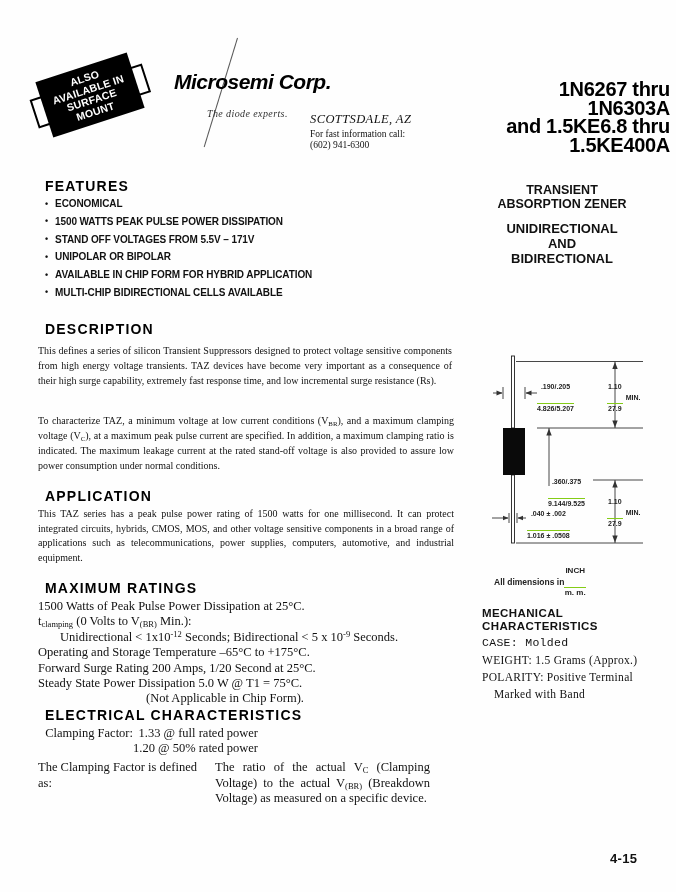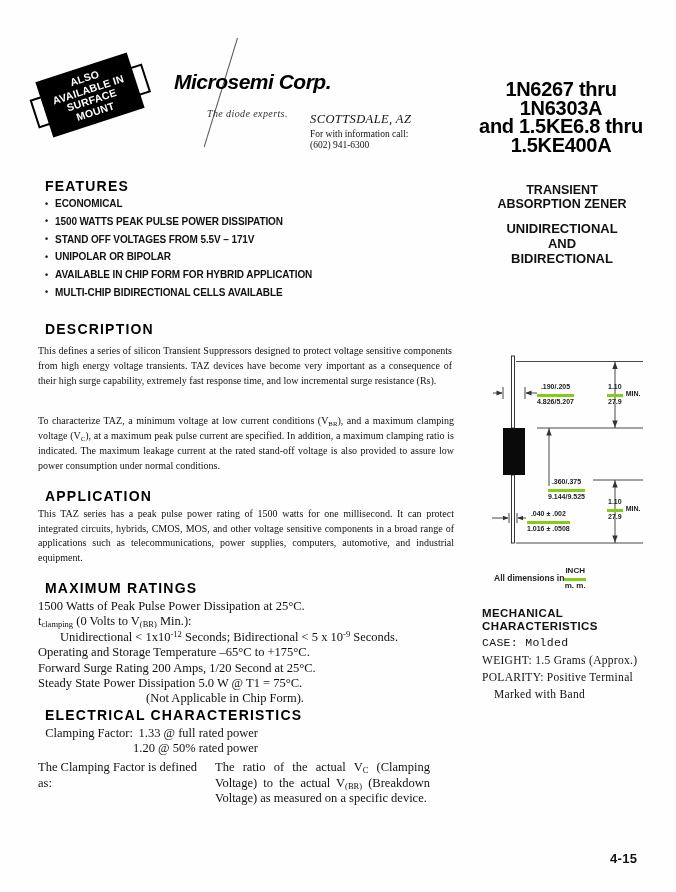--- a/index.html
+++ b/index.html
@@ -27,21 +27,21 @@
   .logo{left:174px;top:70px;font-size:21px;font-weight:bold;font-style:italic;letter-spacing:-.5px;color:#000;}
   .tagline{left:207px;top:100px;font-size:10px;font-style:italic;color:#333;letter-spacing:.4px;margin-top:8px;}
   .slash{left:237px;top:38px;width:1px;height:114px;background:#5a5a5a;transform:rotate(17deg);transform-origin:top center;}
 
   
   .city{left:310px;top:112px;font-size:12.5px;font-style:italic;letter-spacing:.4px;}
   .contact-l1{left:310px;top:129px;font-size:9.5px;}
   .contact-l2{left:310px;top:140px;font-size:9.5px;}
 
   
-  .title{left:452px;top:80px;width:218px;font-size:20px;line-height:18.5px;letter-spacing:-.3px;color:#000;}
+  .title{left:452px;top:80px;width:218px;font-size:20px;line-height:18.5px;letter-spacing:-.3px;color:#000;text-align:right;}
   .subtitle1{left:478px;top:183px;width:168px;font-size:12.5px;line-height:14px;}
   .subtitle2{left:478px;top:221px;width:168px;font-size:13px;line-height:15px;}
 
   
   .features-head{left:45px;top:178px;}
   .features-list{left:45px;top:198px;width:360px;}
   .feat-item{font-family:"Liberation Sans",sans-serif;font-weight:bold;font-size:10px;
              letter-spacing:-.1px;margin-bottom:6.8px;display:flex;align-items:center;}
   .feat-item .dot{margin-right:7px;font-size:9px;}
 
@@ -75,21 +75,21 @@
   .mech-line{left:482px;font-size:11.5px;letter-spacing:.3px;}
   .mech-case{top:636px;font-family:Liberation Mono, monospace;} .mech-weight{top:654px;}
   .mech-pol1{top:671px;} .mech-pol2{top:688px;left:494px;}
 
   
   .diagram{left:480px;top:330px;width:196px;height:262px;}
   .diagram svg{position:absolute;left:0;top:0;}
   .dimlbl{position:absolute;font-family:"Liberation Sans",sans-serif;font-weight:bold;
           font-size:7px;line-height:8.5px;color:#222;}
   .frac{display:inline-block;text-align:center;vertical-align:middle;}
-  .frac .num{display:block;border-bottom:3px solid #84cc16;padding:0 1px 2px;}
+  .frac .num{display:block;border-bottom:1px solid #84cc16;padding:0 1px 11px;}
   .frac .den{display:block;padding-top:1px;}
   .dim-min{display:flex;align-items:center;gap:3px;}
   .note{display:flex;align-items:center;font-size:8.5px;}
   .note .frac{font-size:8px;}
 
   .pagenum{left:610px;top:851px;font-size:13px;letter-spacing:.3px;}
 </style>
 </head>
 <body>
 
@@ -104,21 +104,21 @@
       <span>SURFACE</span>
       <span>MOUNT</span>
     </div>
   </div>
 
   <div class="abs slash"></div>
   <div class="abs logo sans">Microsemi Corp.</div>
   <div class="abs tagline">The diode experts.</div>
 
   <div class="abs city">SCOTTSDALE, AZ</div>
-  <div class="abs contact-l1">For with information call:</div>
+  <div class="abs contact-l1">For fast information call:</div>
   <div class="abs contact-l2">(602) 941-6300</div>
 
   <div class="abs title sans bold center">
     <div>1N6267 thru</div>
     <div>1N6303A</div>
     <div>and 1.5KE6.8 thru</div>
     <div>1.5KE400A</div>
   </div>
   <div class="abs subtitle1 sans bold center">
     <div>TRANSIENT</div>

